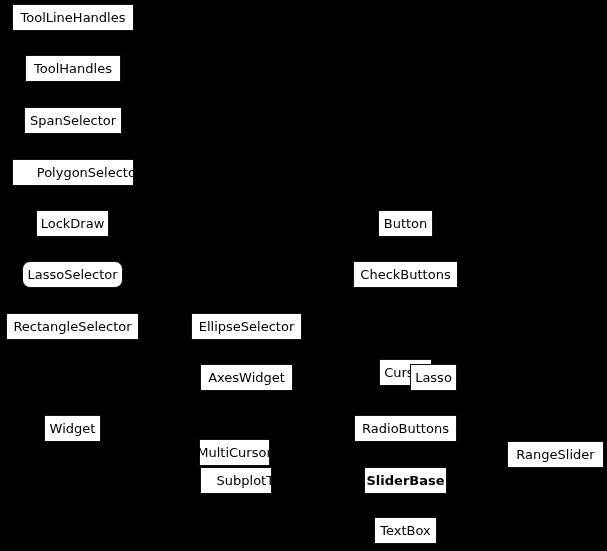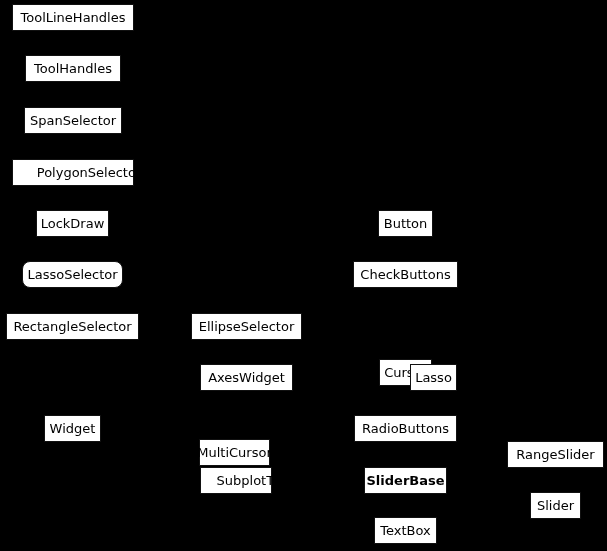--- a/index.html
+++ b/index.html
@@ -151,17 +151,14 @@
   </div>
 
   <div class="node" style="left:374px; top:517px; width:63px;  height:27px;">
     <span class="node-label">TextBox</span>
   </div>
 
   <div class="node" style="left:507px; top:441px; width:97px;  height:27px;">
     <span class="node-label">RangeSlider</span>
   </div>
 
-  <div class="node" style="left:530px; top:492px; width:51px;  height:27px;">
-    <span class="node-label">Slider</span>
-  </div>
 
 </div>
 
 </body></html>

